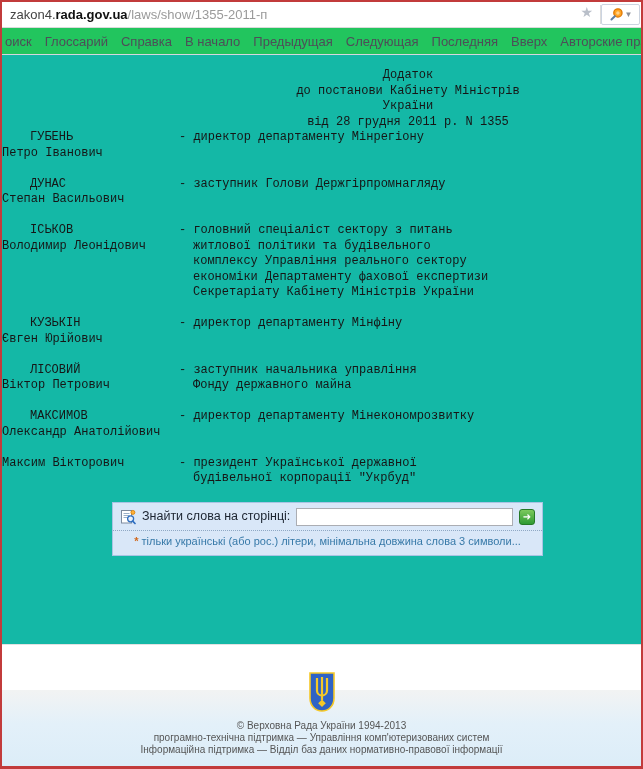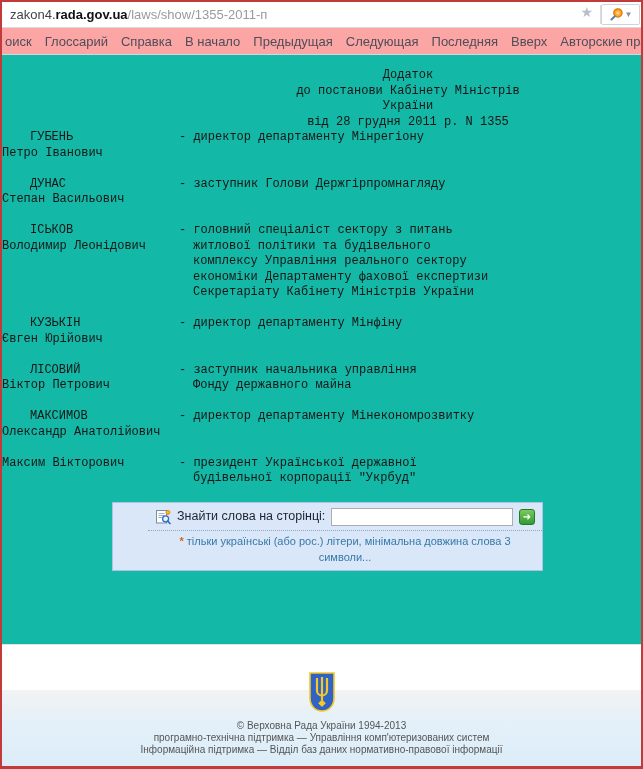--- a/index.html
+++ b/index.html
@@ -14,38 +14,38 @@
     position:relative;display:flex;align-items:center;padding-left:8px;font-size:13px;}
   .url-sub{color:#444;}
   .url-domain{color:#111;font-weight:bold;}
   .url-path{color:#9a9a9a;}
   .url-star{position:absolute;right:48px;top:2px;font-size:14px;color:#b9bfc9;cursor:pointer;}
   .url-divider{position:absolute;right:40px;top:3px;bottom:3px;width:1px;background:#dcdcdc;}
   .engine-box{position:absolute;right:1px;top:2px;width:37px;height:19px;border:1px solid #ccd4e0;
     border-radius:2px;background:#fff;display:flex;align-items:center;justify-content:center;gap:1px;cursor:pointer;}
   .engine-caret{font-size:8px;color:#8a8f98;line-height:1;}
   
-  .navbar{flex:none;height:26px;background:#fca5a5;border-bottom:1px solid #d6d6de;
+  .navbar{flex:none;height:26px;background:#22c55e;border-bottom:1px solid #d6d6de;
     display:flex;align-items:center;column-gap:13px;padding-left:3px;font-size:13px;
     color:#4e4e58;overflow:hidden;white-space:nowrap;}
   .nav-item{cursor:pointer;flex:none;}
   
   .doc{flex:1 1 auto;overflow:hidden;background:#14b8a6;
     font-family:"Liberation Mono","DejaVu Sans Mono",monospace;
     font-size:12px;line-height:15.5px;color:#161616;}
   .annex{width:280px;margin:13px 0 0 266px;text-align:center;}
   .doc-title{width:560px;margin:15.5px 0 31px 37px;text-align:center;font-weight:bold;}
   .members{}
   .member{display:flex;margin-bottom:15.5px;}
   .m-name{width:177px;flex:none;}
   .m-surname{padding-left:28px;}
   .m-desc{white-space:pre-line;padding-left:14px;text-indent:-14px;}
   
   .searchbox{margin:6px 0 0 110px;width:431px;box-sizing:border-box;background:#d9e7f8;
-    border:1px solid #a9c4e4;font-family:"Liberation Sans",sans-serif;padding-left:35px;}
+    border:1px solid #a9c4e4;font-family:"Liberation Sans",sans-serif;}
   .search-row{display:flex;align-items:center;gap:6px;padding:5px 7px 4px 7px;}
   .search-label{font-size:12.5px;color:#1c2430;flex:none;}
   .search-input{flex:1 1 auto;height:16px;border:1px solid #abadb3;background:#fff;
     font-size:12px;padding:0 3px;outline:none;min-width:0;}
   .go-btn{flex:none;width:16px;height:16px;box-sizing:border-box;border:1px solid #267a27;border-radius:3px;
     background:linear-gradient(#7cc95e,#2f9b33);color:#fff;display:flex;align-items:center;
     justify-content:center;font-size:10px;cursor:pointer;}
   .hint-row{border-top:1px dotted #8fa8c4;text-align:center;font-size:11px;color:#3779a8;padding:3px 4px 5px 4px;}
   .hint-star{color:#d2691e;font-weight:bold;}
   

